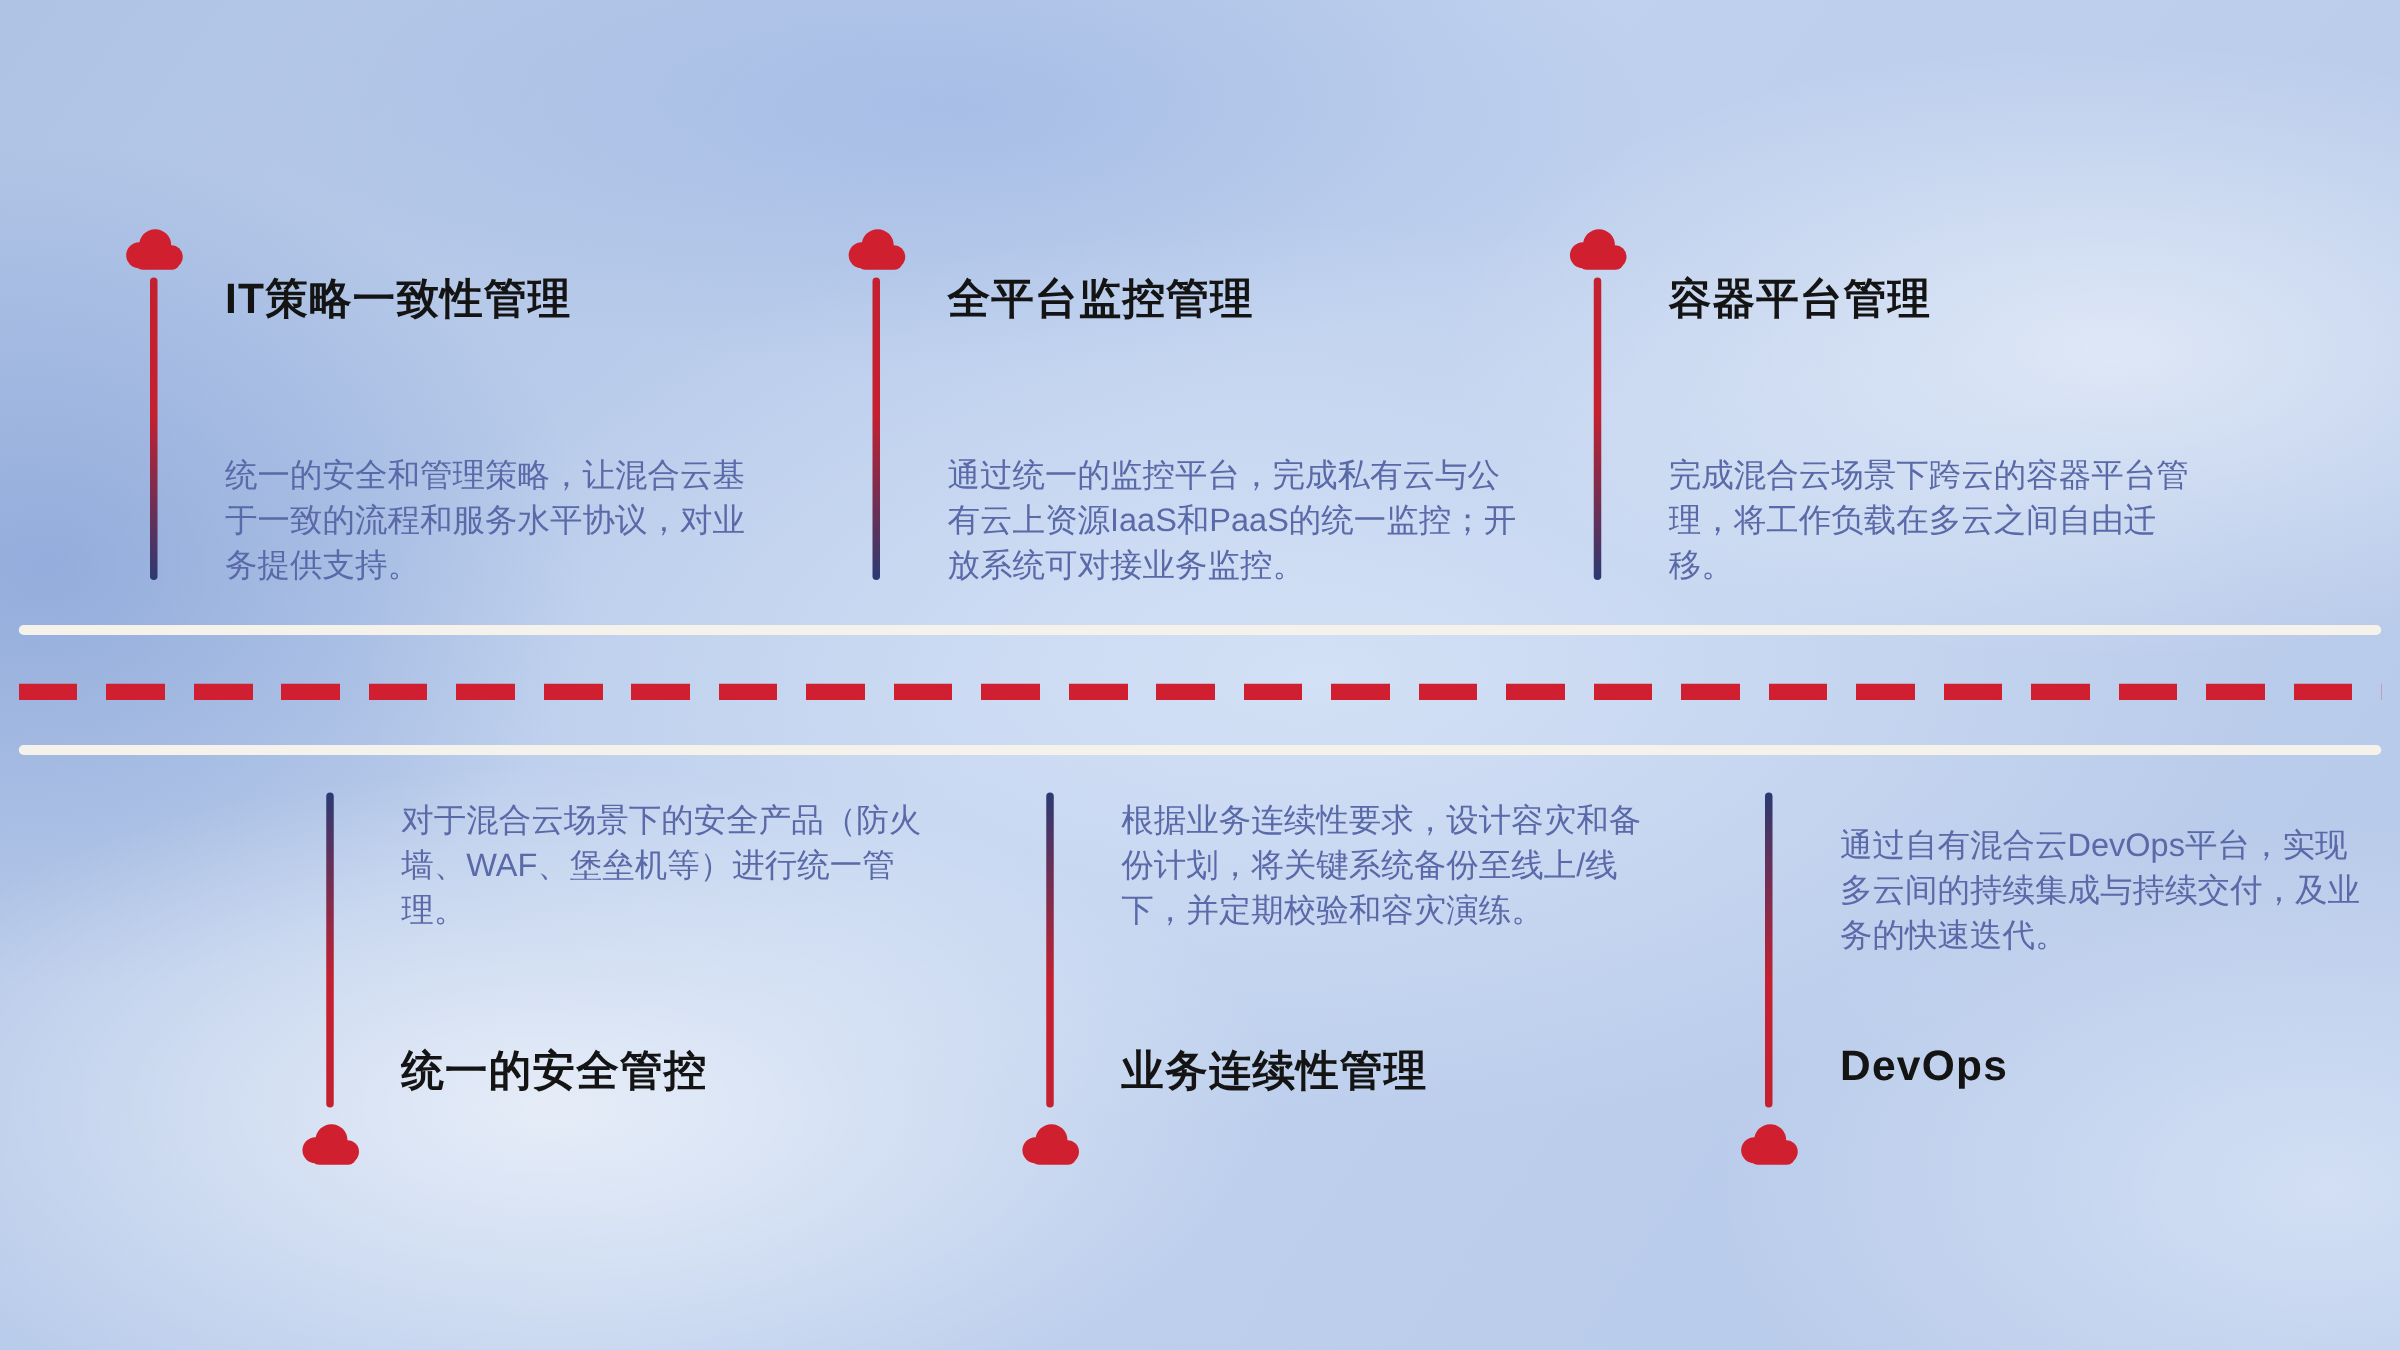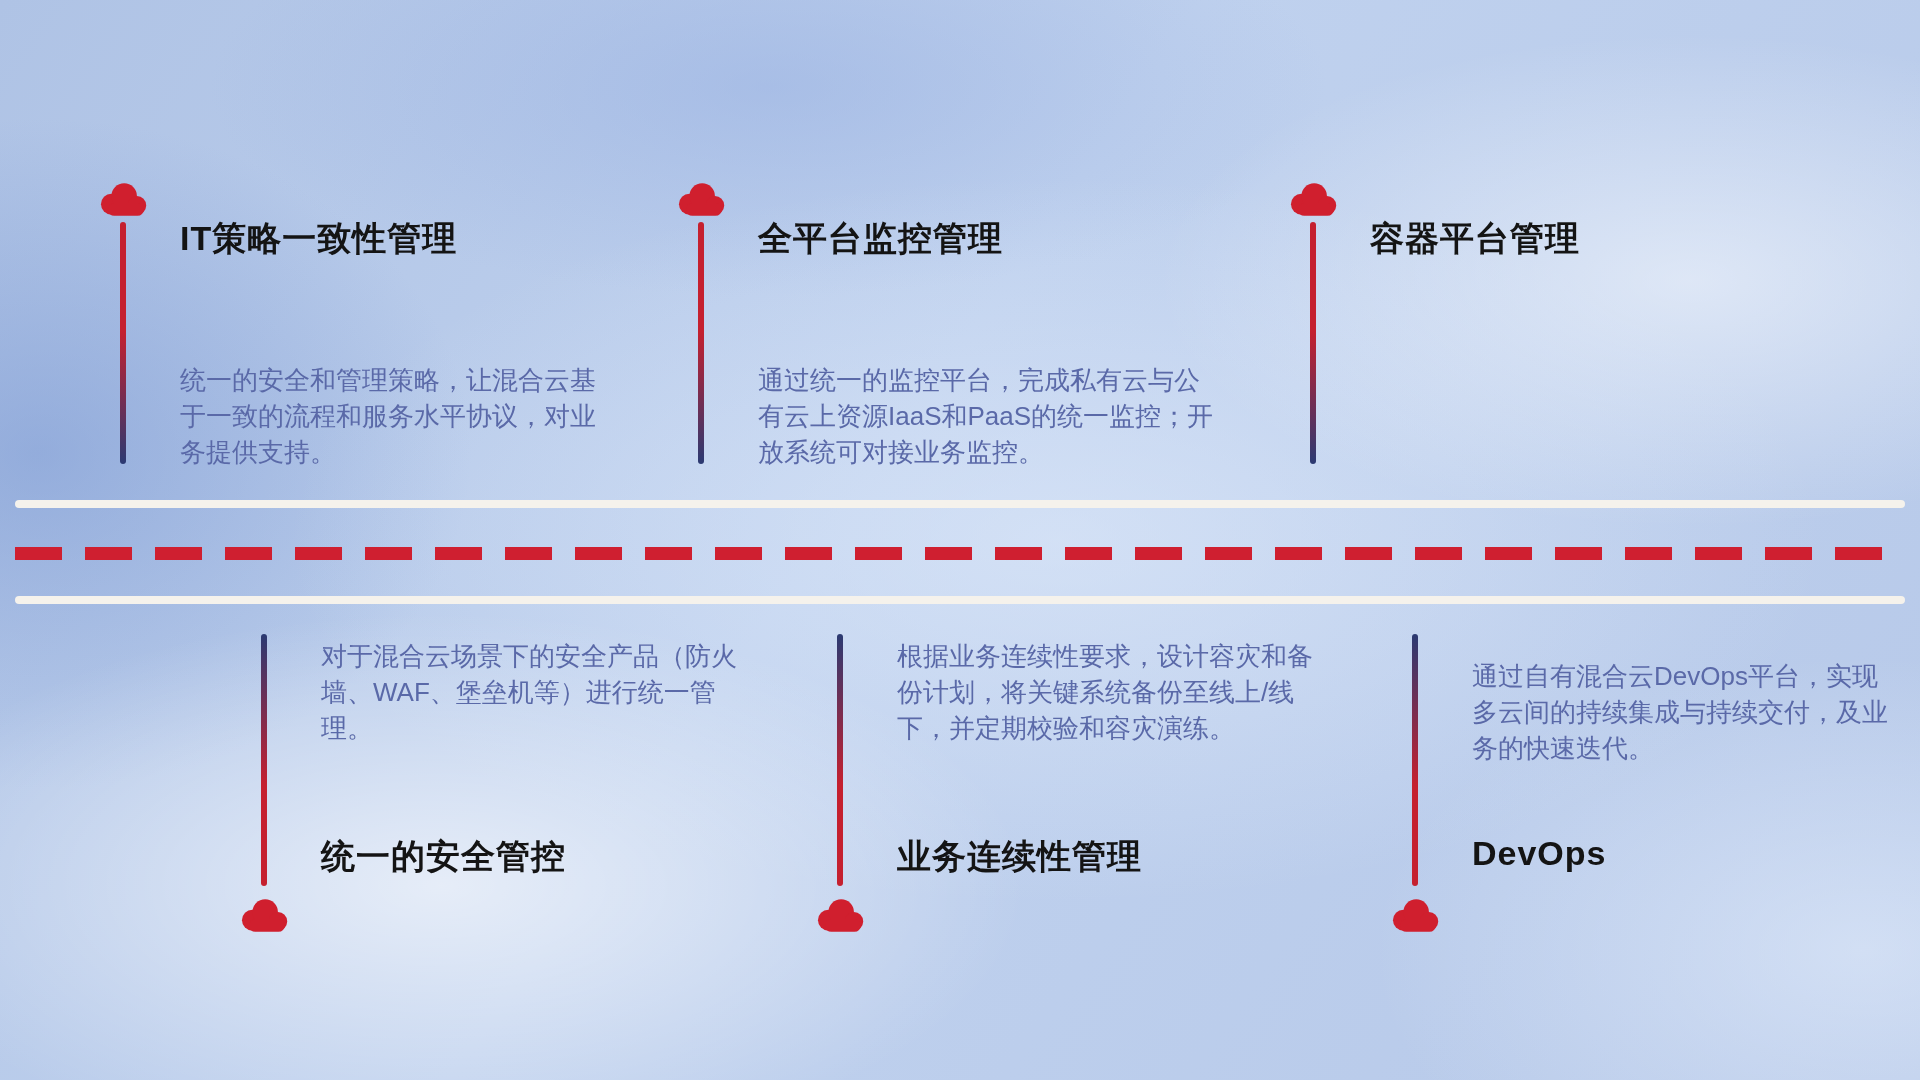--- a/index.html
+++ b/index.html
@@ -96,31 +96,32 @@
           <circle cx="52" cy="30" r="22"></circle>
           <circle cx="74" cy="46" r="16"></circle>
         <rect x="24" y="42" width="62" height="22" rx="11"></rect>
       </svg>
     </span>
     <span class="stem"></span>
     <h2 class="title">IT策略一致性管理</h2>
     <p class="desc">统一的安全和管理策略，让混合云基于一致的流程和服务水平协议，对业务提供支持。</p>
   </section>
 
-  <section class="item top-item" style="left:1284px; top:178px;">
+  <section class="item top-item" style="left:1249px; top:178px;">
     <span class="cloud">
       <svg viewBox="0 0 100 70" width="58" height="42" aria-hidden="true">
         <circle cx="30" cy="44" r="18"></circle>
           <circle cx="52" cy="30" r="22"></circle>
           <circle cx="74" cy="46" r="16"></circle>
         <rect x="24" y="42" width="62" height="22" rx="11"></rect>
       </svg>
     </span>
     <span class="stem"></span>
     <h2 class="title">容器平台管理</h2>
+    <p class="desc">完成混合云场景下跨云的容器平台管理，将工作负载在多云之间自由迁移。</p>
   </section>
 
   <section class="item bottom-item" style="left:235px; top:634px;">
     <span class="stem"></span>
     <span class="cloud">
       <svg viewBox="0 0 100 70" width="58" height="42" aria-hidden="true">
         <circle cx="30" cy="44" r="18"></circle>
           <circle cx="52" cy="30" r="22"></circle>
           <circle cx="74" cy="46" r="16"></circle>
         <rect x="24" y="42" width="62" height="22" rx="11"></rect>

